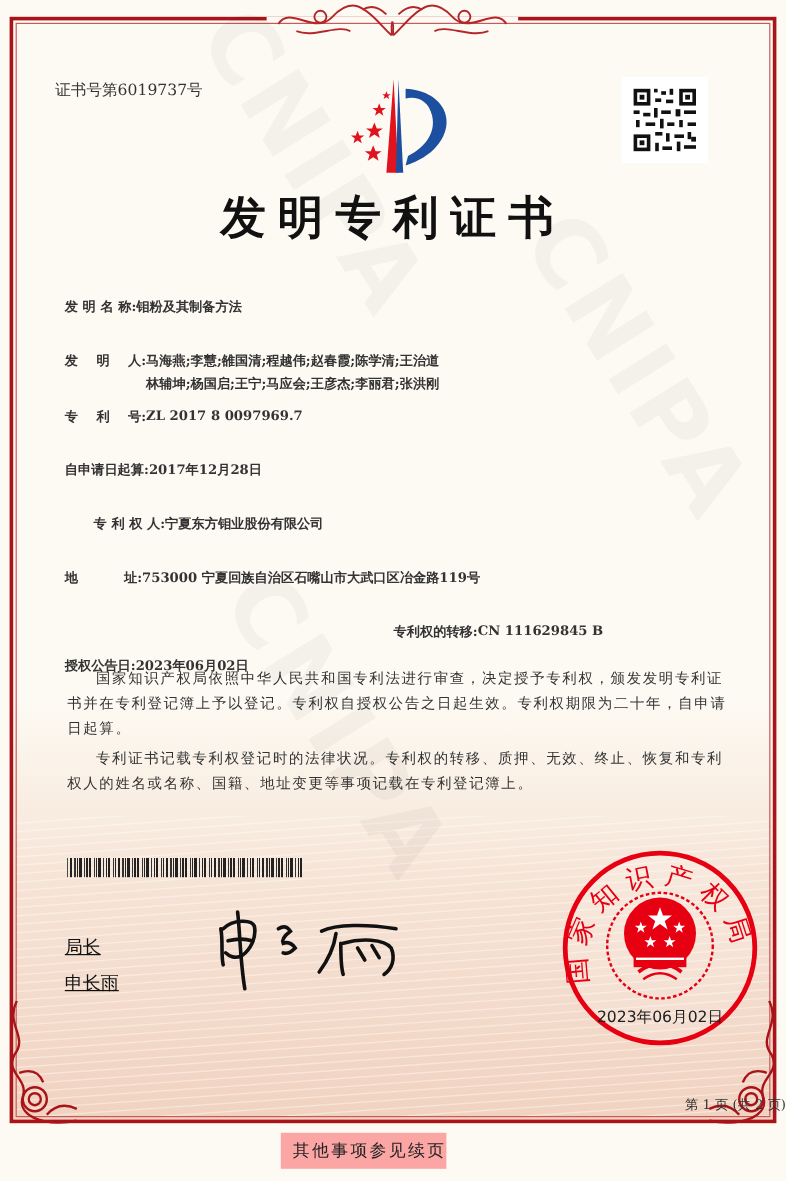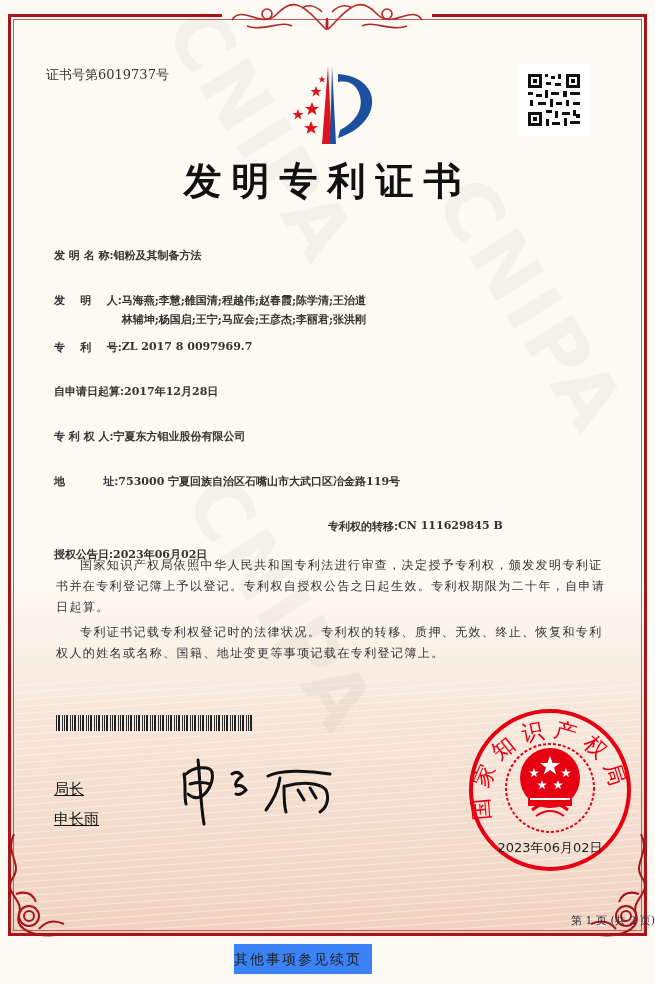--- a/index.html
+++ b/index.html
@@ -21,21 +21,21 @@
   .field{position:absolute;left:54px;font-size:11px;color:#333;display:flex;font-weight:bold;}
   .field .lbl{display:inline-block;white-space:pre;}
   .field .val{display:inline-block;}
   .para{position:absolute;left:56px;width:556px;font-size:12px;line-height:21px;color:#333;text-indent:2em;letter-spacing:1.4px;}
   .barcode{position:absolute;left:56px;top:715px;width:196px;height:16px;
     background:repeating-linear-gradient(90deg,#222 0 1px,transparent 1px 2px,#222 2px 3px,#222 3px 4px,transparent 4px 6px,#333 6px 7px,transparent 7px 8px);}
   .director-title,.director-name{position:absolute;left:54px;font-family:"DejaVu Sans","Liberation Sans",sans-serif;font-size:15px;color:#111;text-decoration:underline;}
   .signature{position:absolute;left:180px;top:756px;width:160px;height:70px;}
   .seal{position:absolute;left:466px;top:706px;width:168px;height:168px;}
   .page-no{position:absolute;left:0;width:655px;top:913px;text-align:right;font-size:11px;color:#333;}
-  .continue{position:absolute;left:234px;top:944px;width:138px;height:30px;background:#3b82f6;text-align:left;line-height:30px;font-size:14px;color:#222;letter-spacing:2px;}
+  .continue{position:absolute;left:234px;top:944px;width:138px;height:30px;background:#fca5a5;text-align:right;line-height:30px;font-size:14px;color:#222;letter-spacing:2px;}
 </style>
 </head>
 <body>
 
 <div class="border-outer"></div>
 <div class="border-inner"></div>
 <div class="waves"></div>
 
 <div class="watermark" style="left:120px;top:90px;">CNIPA</div>
 <div class="watermark" style="left:390px;top:260px;">CNIPA</div>
@@ -144,21 +144,21 @@
 <div class="field" style="top:340px;">
   <span class="lbl">专    利    号:</span>
   <span class="val">ZL 2017 8 0097969.7</span>
 </div>
 
 <div class="field" style="top:384px;">
   <span class="lbl">自申请日起算:</span>
   <span class="val">2017年12月28日</span>
 </div>
 
-<div class="field" style="top:429px;">
+<div class="field" style="top:429px;margin-left:24px;">
   <span class="lbl">专 利 权 人:</span>
   <span class="val">宁夏东方钼业股份有限公司</span>
 </div>
 
 <div class="field" style="top:474px;">
   <span class="lbl">地          址:</span>
   <span class="val">753000 宁夏回族自治区石嘴山市大武口区冶金路119号</span>
 </div>
 
 <div class="field" style="top:519px;margin-top:28px;">

